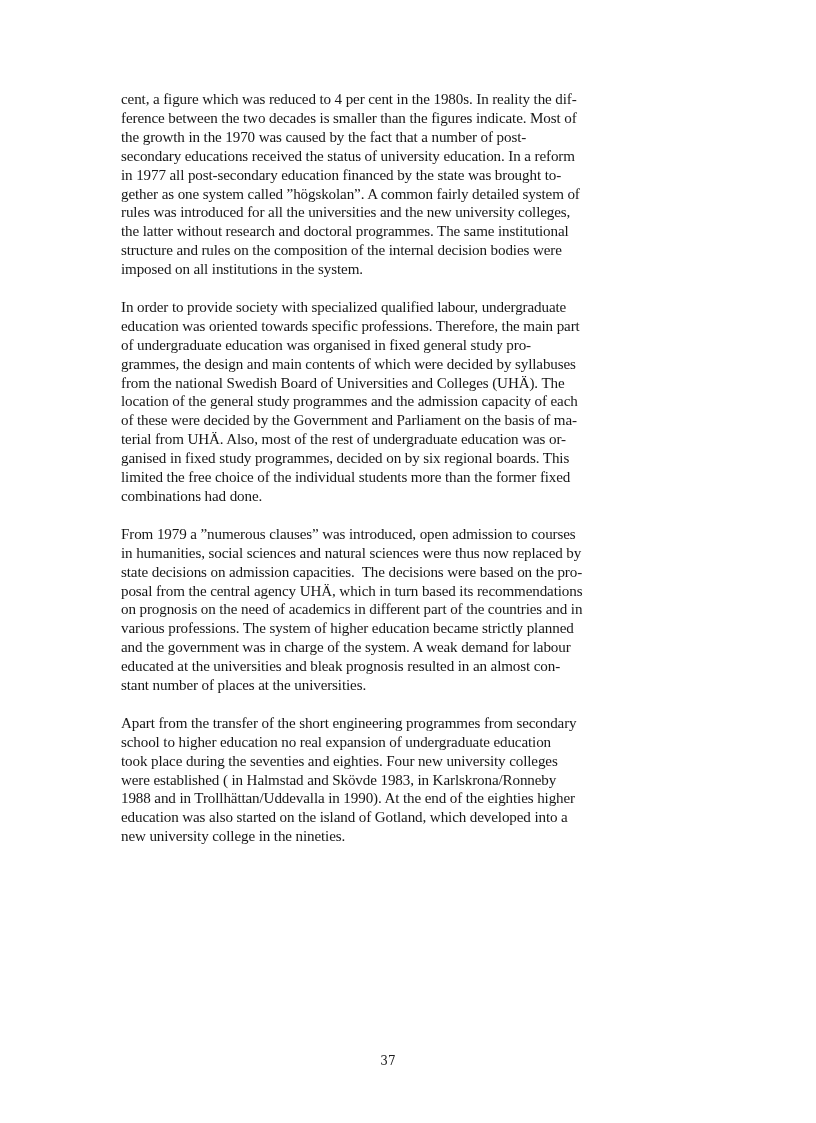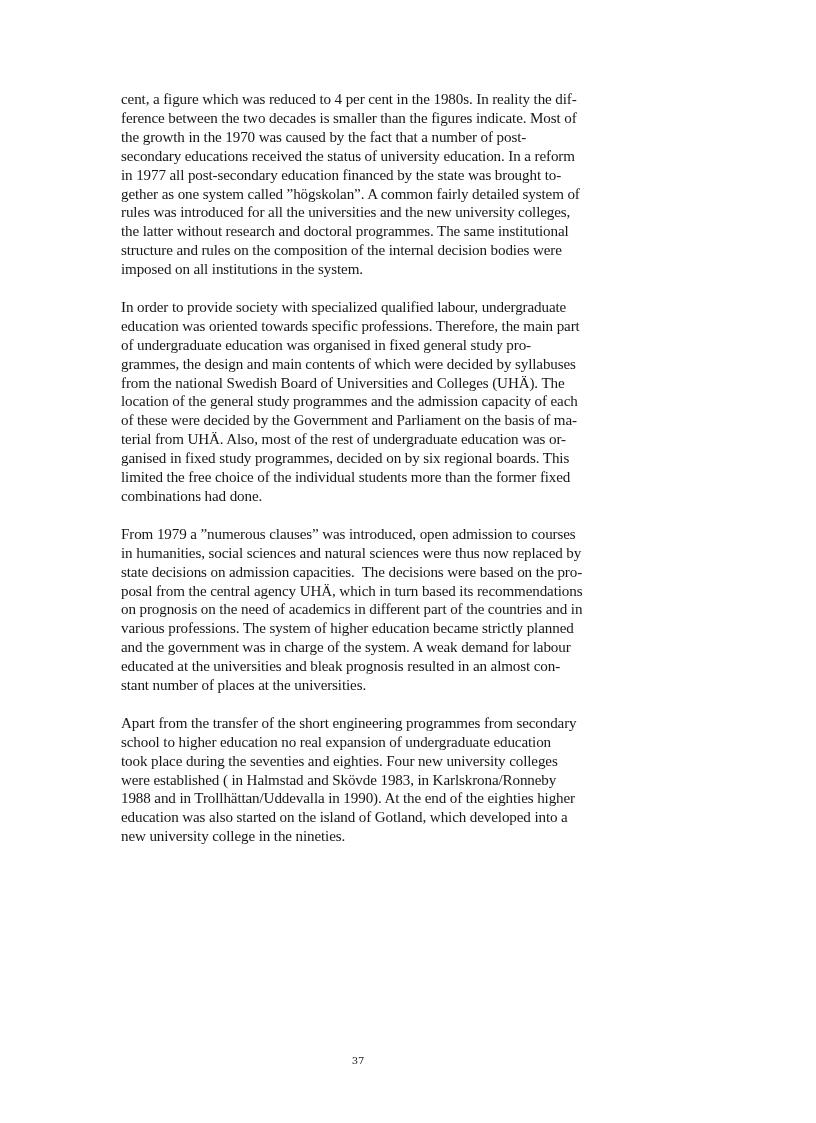--- a/index.html
+++ b/index.html
@@ -35,23 +35,24 @@
   .para:last-child {
     margin-bottom: 0;
   }
   .page-number {
     position: absolute;
     left: 0;
     top: 1052px;
     width: 716px;
     text-align: center;
     color: #1b1b1b;
-    font-size: 10px;
+    font-size: 12px;
     line-height: 18px;
     font-family: "DejaVu Serif", "Liberation Serif", serif;
+    padding-left: 30px;
   }
 </style>
 </head>
 <body>
 
 <div class="page">
 
   <div class="text-block">
     <p class="para">cent, a figure which was reduced to 4 per cent in the 1980s. In reality the dif-
 ference between the two decades is smaller than the figures indicate. Most of

